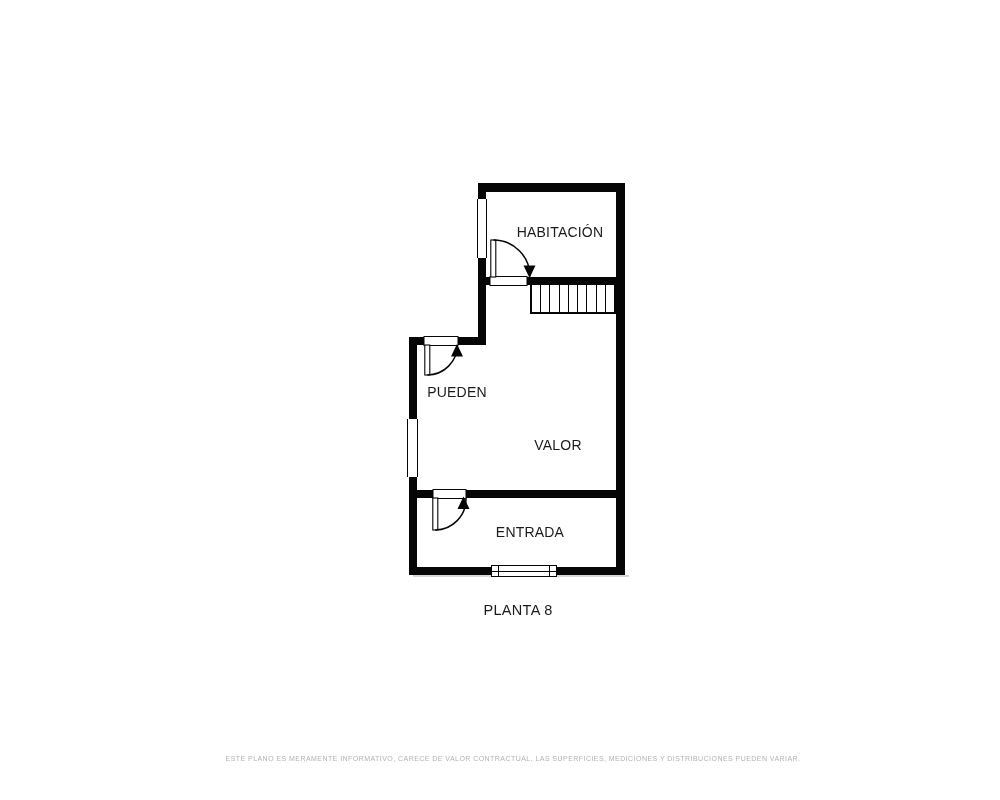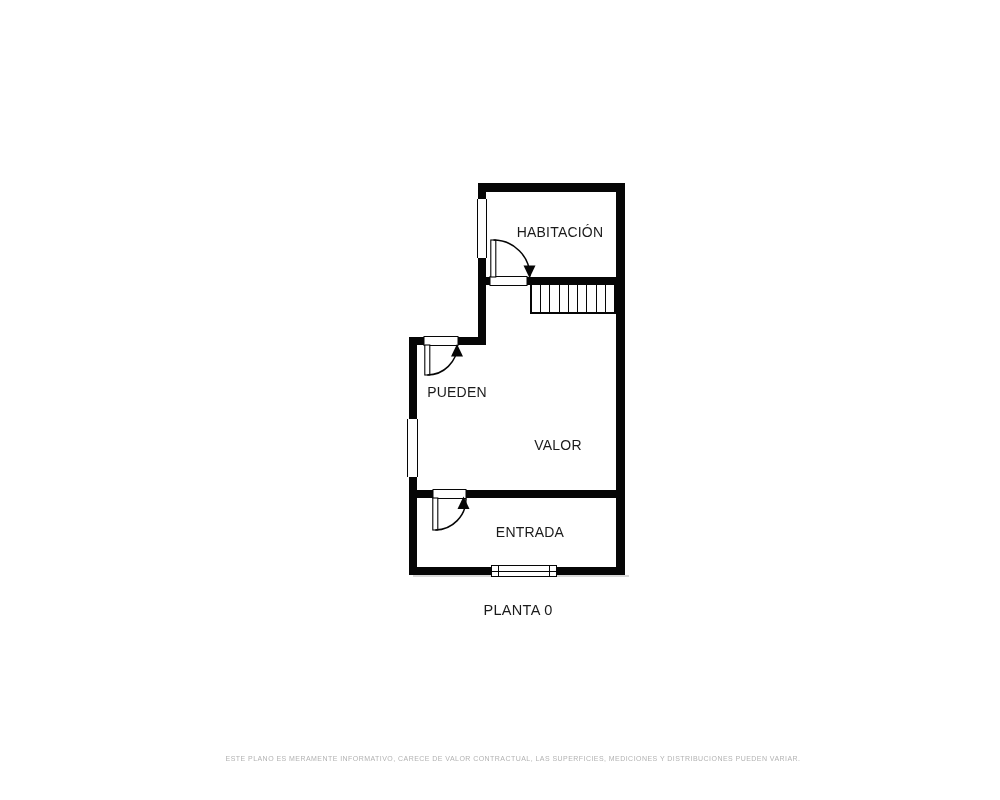--- a/index.html
+++ b/index.html
@@ -120,17 +120,17 @@
       <path d="M 435.3 530 A 31 31 0 0 0 466 498.5" fill="none" stroke="#060606" stroke-width="1.5"></path>
       <polygon points="463.5,496.5 457.5,509 469.5,509" fill="#060606"></polygon>
     </g>
   </svg>
 
   <div class="room-label" style="left:560px; top:232px;">HABITACIÓN</div>
   <div class="room-label" style="left:457px; top:392px;">PUEDEN</div>
   <div class="room-label" style="left:558px; top:445px;">VALOR</div>
   <div class="room-label" style="left:530px; top:532px;">ENTRADA</div>
 
-  <div class="floor-label" style="left:518px; top:610px;">PLANTA 0</div>
+  <div class="floor-label" style="left:518px; top:610px;">PLANTA 8</div>
 
   <div class="disclaimer" style="left:513px; top:758px;">ESTE PLANO ES MERAMENTE INFORMATIVO, CARECE DE VALOR CONTRACTUAL, LAS SUPERFICIES, MEDICIONES Y DISTRIBUCIONES PUEDEN VARIAR.</div>
 
 </div>
 
 </body></html>

